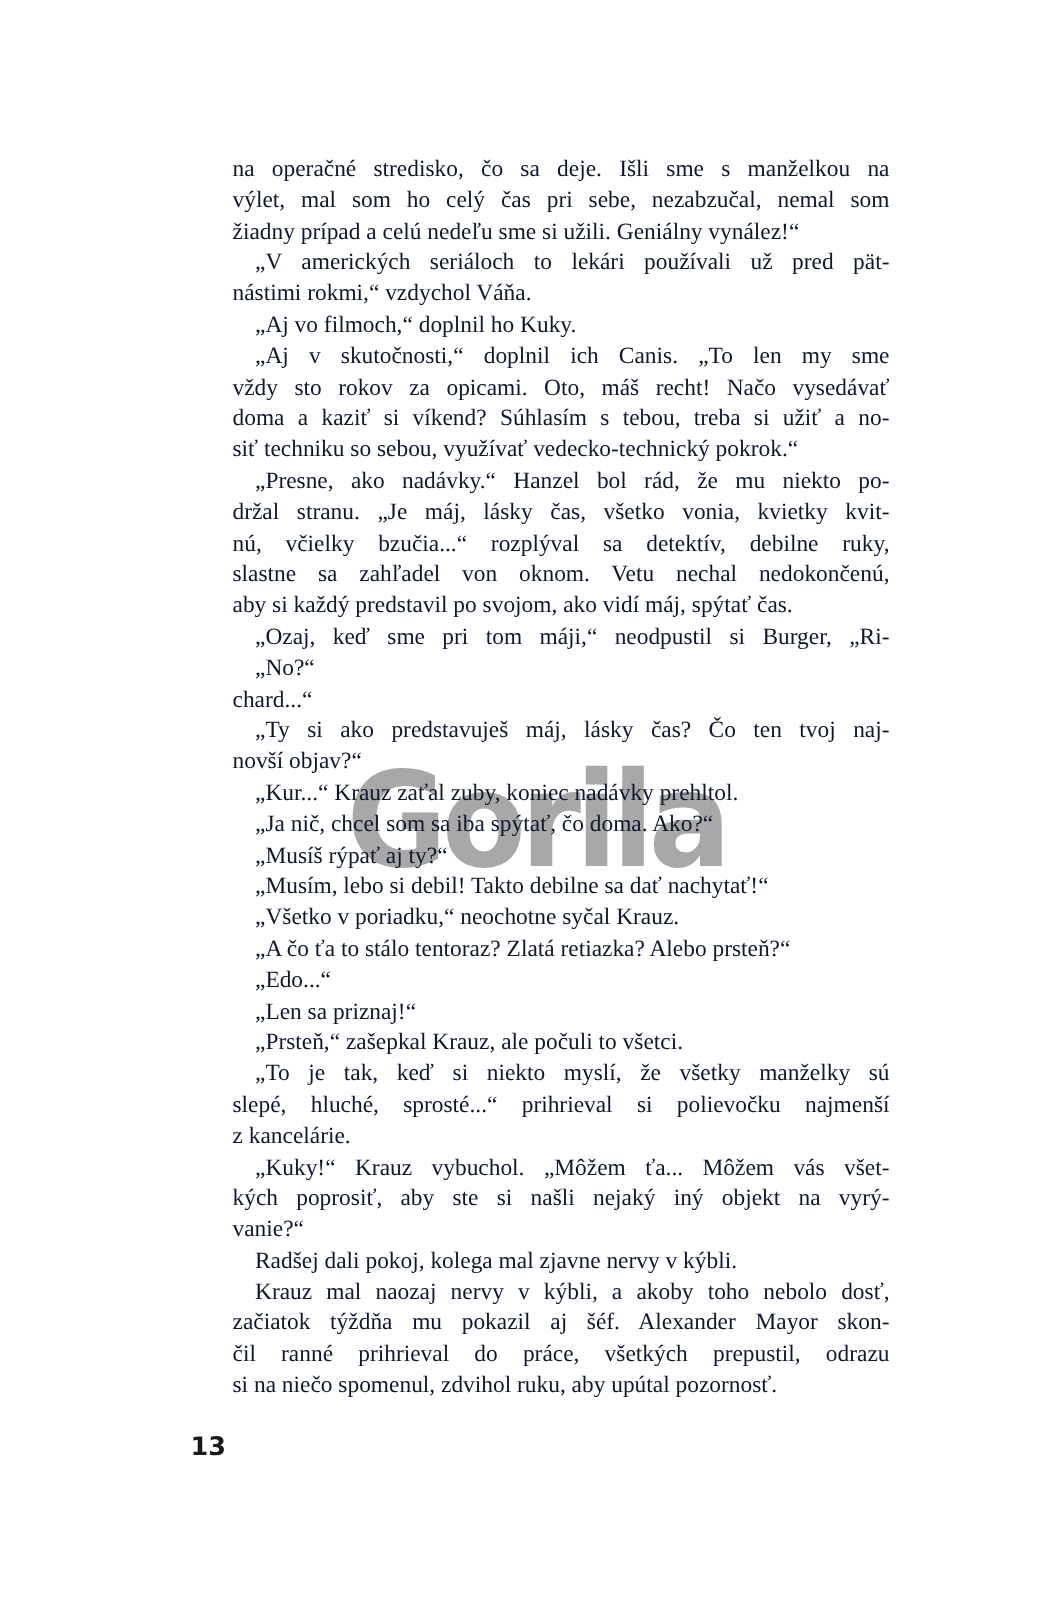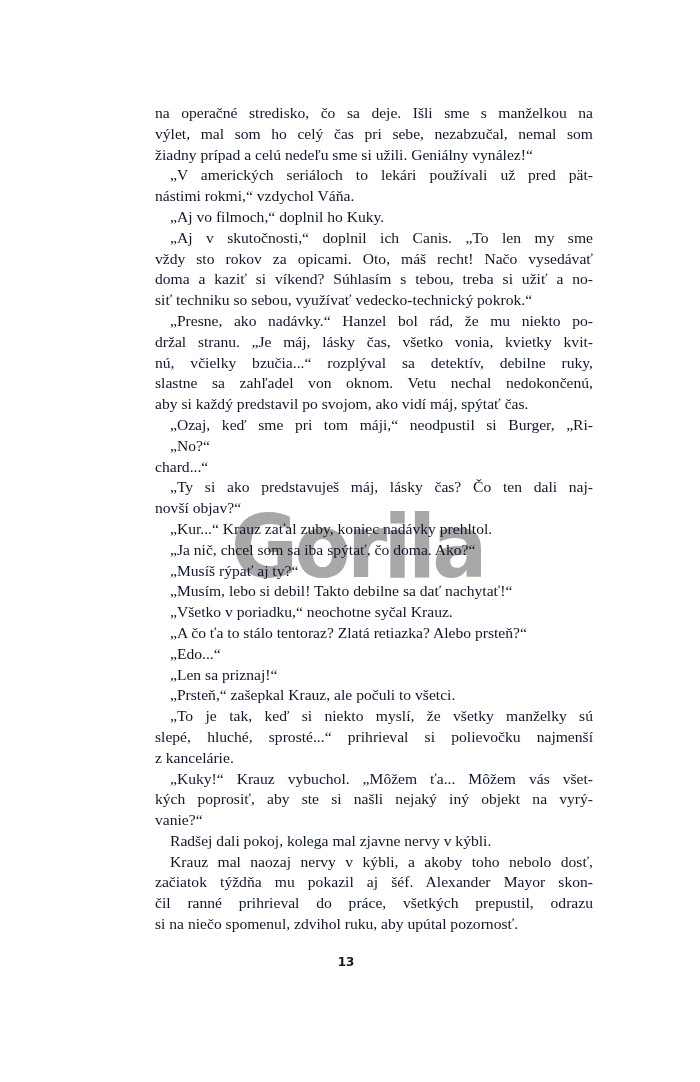--- a/index.html
+++ b/index.html
@@ -40,24 +40,24 @@
     margin-left: 28px;
   }
   .line { height: 20.8px; white-space: normal; }
   .line.indent { padding-left: 15px; }
   .line.fill { text-align: justify; text-align-last: justify; }
   .page-number {
     position: absolute;
     left: 127px; top: 955px;
     width: 438px;
     z-index: 1;
-    text-align: center;
+    text-align: left;
     font-family: "DejaVu Sans", sans-serif;
     font-weight: bold;
-    font-size: 12px;
+    font-size: 17px;
     color: #1a1a1a;
   }
 </style>
 </head>
 <body>
 
 <div class="page">
   <div class="watermark">Gorila</div>
 
   <div class="text-block" id="text-block">
@@ -72,21 +72,21 @@
       <div class="line fill">doma a kaziť si víkend? Súhlasím s tebou, treba si užiť a no-</div>
       <div class="line">siť techniku so sebou, využívať vedecko-technický pokrok.“</div>
       <div class="line indent fill">„Presne, ako nadávky.“ Hanzel bol rád, že mu niekto po-</div>
       <div class="line fill">držal stranu. „Je máj, lásky čas, všetko vonia, kvietky kvit-</div>
       <div class="line fill">nú, včielky bzučia...“ rozplýval sa detektív, debilne ruky,</div>
       <div class="line fill">slastne sa zahľadel von oknom. Vetu nechal nedokončenú,</div>
       <div class="line">aby si každý predstavil po svojom, ako vidí máj, spýtať čas.</div>
       <div class="line indent fill">„Ozaj, keď sme pri tom máji,“ neodpustil si Burger, „Ri-</div>
       <div class="line indent">„No?“</div>
       <div class="line">chard...“</div>
-      <div class="line indent fill">„Ty si ako predstavuješ máj, lásky čas? Čo ten dali naj-</div>
+      <div class="line indent fill">„Ty si ako predstavuješ máj, lásky čas? Čo ten tvoj naj-</div>
       <div class="line">novší objav?“</div>
       <div class="line indent">„Kur...“ Krauz zaťal zuby, koniec nadávky prehltol.</div>
       <div class="line indent">„Ja nič, chcel som sa iba spýtať, čo doma. Ako?“</div>
       <div class="line indent">„Musíš rýpať aj ty?“</div>
       <div class="line indent">„Musím, lebo si debil! Takto debilne sa dať nachytať!“</div>
       <div class="line indent">„Všetko v poriadku,“ neochotne syčal Krauz.</div>
       <div class="line indent">„A čo ťa to stálo tentoraz? Zlatá retiazka? Alebo prsteň?“</div>
       <div class="line indent">„Edo...“</div>
       <div class="line indent">„Len sa priznaj!“</div>
       <div class="line indent">„Prsteň,“ zašepkal Krauz, ale počuli to všetci.</div>

